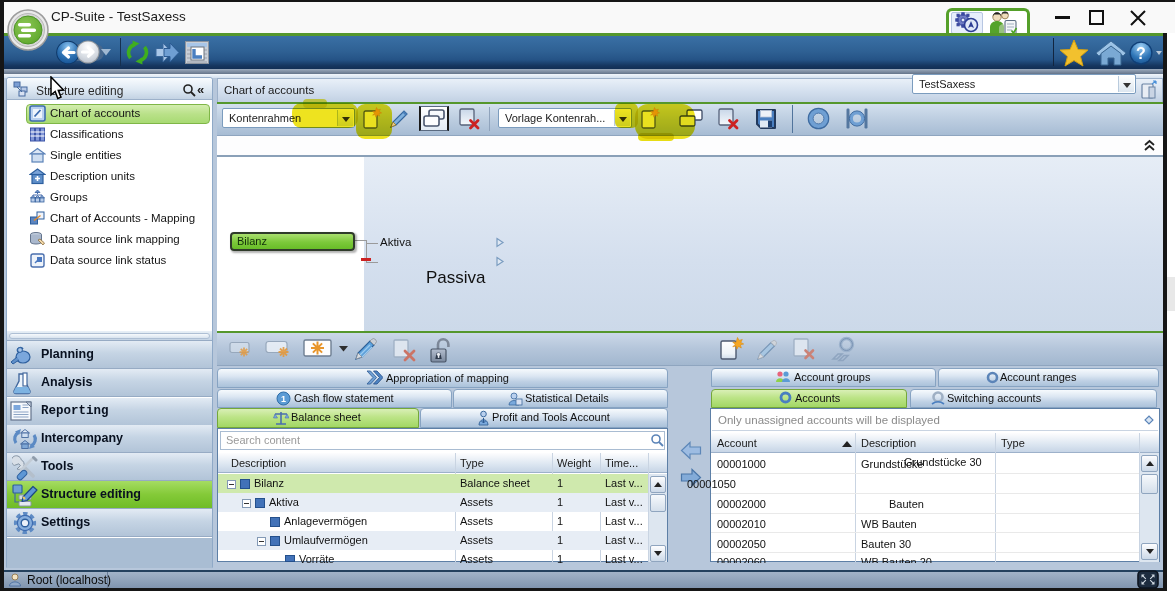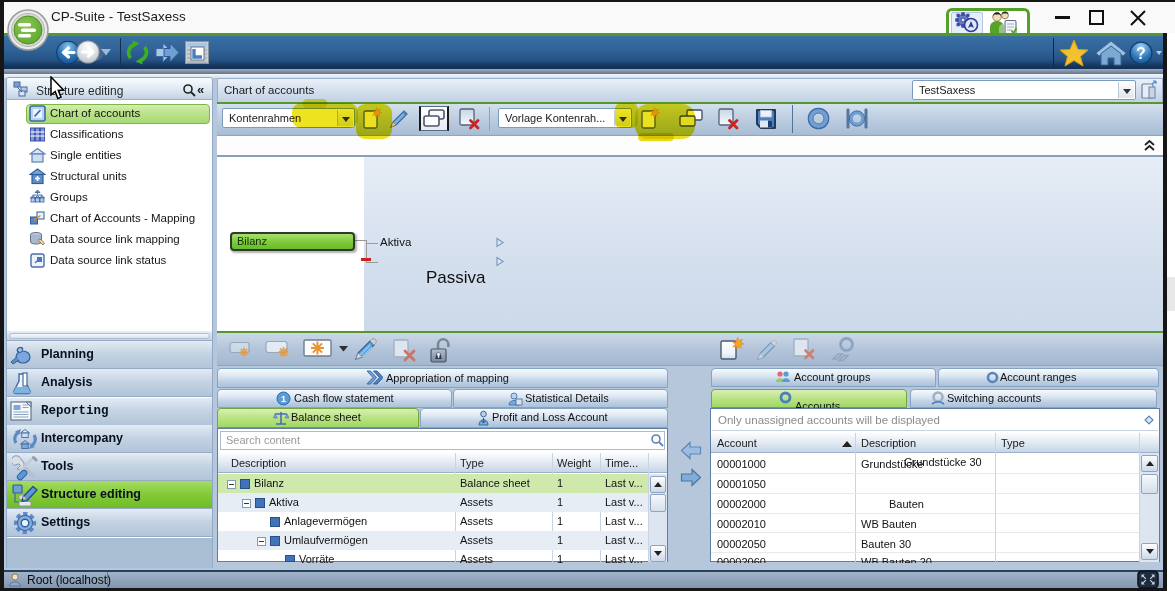--- a/index.html
+++ b/index.html
@@ -184,21 +184,21 @@
 <svg class="abs" style="left:182px;top:83px;" width="14" height="14" viewBox="0 0 14 14">
   <circle cx="6" cy="6" r="4" fill="none" stroke="#222" stroke-width="1.6"></circle>
   <path d="M9 9 L13 13" stroke="#222" stroke-width="1.8"></path>
 </svg>
 <div class="txt" style="left:197px;top:82px;font-size:13px;font-weight:bold;color:#222;">«</div>
 
 <div class="abs" style="left:26px;top:104px;width:184px;height:20px;border:1px solid #7fb647;border-radius:4px;background:linear-gradient(#d3edae,#b9e189 50%,#a8da73);"></div>
 <div class="sideitem" style="top:107px;font-size:11.5px;">Chart of accounts</div>
 <div class="sideitem" style="top:128px;">Classifications</div>
 <div class="sideitem" style="top:149px;">Single entities</div>
-<div class="sideitem" style="top:170px;">Structural units</div>
+<div class="sideitem" style="top:170px;">Description units</div>
 <div class="sideitem" style="top:191px;">Groups</div>
 <div class="sideitem" style="top:212px;">Chart of Accounts - Mapping</div>
 <div class="sideitem" style="top:233px;">Data source link mapping</div>
 <div class="sideitem" style="top:254px;">Data source link status</div>
 
 <svg class="abs" style="left:29px;top:105px;" width="17" height="17" viewBox="0 0 17 17">
   <rect x="1" y="1" width="15" height="15" rx="2" fill="#b9d0ee" stroke="#3c6bb0" stroke-width="1.6"></rect>
   <rect x="4" y="4" width="9" height="9" fill="#eef4fb"></rect>
   <path d="M5.5 11.5 L11.5 5" stroke="#3c6bb0" stroke-width="1.8"></path>
 </svg>
@@ -315,21 +315,21 @@
   <path d="M12 14 L14 16" stroke="#f0c860" stroke-width="2"></path>
 </svg>
 <svg class="abs" style="left:12px;top:510px;" width="26" height="26" viewBox="0 0 26 26">
   <circle cx="13" cy="13" r="9.4" fill="none" stroke="#5e8bc4" stroke-width="3.4" stroke-dasharray="4.4 2.95" stroke-dashoffset="2"></circle>
   <circle cx="13" cy="13" r="7.6" fill="#86aedd" stroke="#3c6bb0" stroke-width="1.2"></circle>
   <circle cx="13" cy="13" r="3.8" fill="#eaf1f9" stroke="#2d5f9e" stroke-width="1.4"></circle>
 </svg>
 
 <div class="abs" style="left:217px;top:78px;width:946px;height:24px;background:linear-gradient(#e9f0f8,#d3dfee 55%,#c2d1e3);border:1px solid #9db1ca;border-bottom:none;"></div>
 <div class="txt" style="left:224px;top:84px;font-size:11.5px;color:#1a1a1a;">Chart of accounts</div>
-<div class="combo" style="left:912px;top:80px;width:224px;height:20px;">
+<div class="combo" style="left:912px;top:74px;width:224px;height:20px;">
     <div class="ctext">TestSaxess</div>
     <div class="caret"></div>
   </div>
 <svg class="abs" style="left:1140px;top:80px;" width="18" height="20" viewBox="0 0 18 20">
   <rect x="2" y="4" width="11" height="14" rx="1" fill="#e8edf4" stroke="#6b84a4" stroke-width="1.2"></rect>
   <rect x="9" y="7" width="6" height="11" fill="#c9d4e4" stroke="#6b84a4" stroke-width="1"></rect>
   <path d="M12 4 L16 1 M16 1 L13 1 M16 1 L16 4" stroke="#4a90d9" stroke-width="1.2" fill="none"></path>
 </svg>
 <div class="abs" style="left:217px;top:102px;width:946px;height:2.5px;background:#55972c;"></div>
 
@@ -506,21 +506,21 @@
 
 <div class="tab" style="left:217px;top:368px;width:451px;height:20px;"></div>
 <div class="txt" style="left:386px;top:372px;font-size:11px;color:#111;">Appropriation of mapping</div>
 <div class="tab" style="left:217px;top:389px;width:235px;"></div>
 <div class="txt" style="left:294px;top:392px;font-size:11px;color:#111;">Cash flow statement</div>
 <div class="tab" style="left:453px;top:389px;width:215px;"></div>
 <div class="txt" style="left:525px;top:392px;font-size:11px;color:#111;">Statistical Details</div>
 <div class="tab tabg" style="left:217px;top:408px;width:202px;height:20px;"></div>
 <div class="txt" style="left:291px;top:411px;font-size:11px;color:#111;">Balance sheet</div>
 <div class="tab" style="left:420px;top:408px;width:248px;height:20px;"></div>
-<div class="txt" style="left:492px;top:411px;font-size:11px;color:#111;">Profit and Loss Account</div>
+<div class="txt" style="left:492px;top:411px;font-size:11px;color:#111;">Profit and Tools Account</div>
 
 <div class="abs" style="left:217px;top:428px;width:451px;height:134px;background:#fff;border:1px solid #5d7fa6;"></div>
 <div class="abs" style="left:220px;top:431px;width:445px;height:19px;background:#fff;border:1px solid #a9bcd2;"></div>
 <div class="txt" style="left:226px;top:434px;font-size:11px;color:#9a9a9a;">Search content</div>
 <svg class="abs" style="left:650px;top:433px;" width="14" height="14" viewBox="0 0 14 14">
   <circle cx="6" cy="6" r="4" fill="none" stroke="#5b84b8" stroke-width="1.6"></circle>
   <path d="M9 9 L13 13" stroke="#5b84b8" stroke-width="1.8"></path>
 </svg>
 
 <div class="abs" style="left:218px;top:453px;width:449px;height:20px;background:linear-gradient(#fdfdfe,#dce6f1 60%,#c7d5e6);border-bottom:1px solid #9db1ca;"></div>
@@ -587,21 +587,21 @@
 </svg>
 <svg class="abs" style="left:680px;top:468px;" width="22" height="19" viewBox="0 0 22 19">
   <path d="M12 1.5 V6 H1.5 V13 H12 V17.5 L20.5 9.5 Z" fill="#83abd8" stroke="#4a76a8" stroke-width="1.2"></path>
 </svg>
 
 <div class="tab" style="left:711px;top:368px;width:225px;"></div>
 <div class="txt" style="left:794px;top:371px;font-size:11px;color:#111;">Account groups</div>
 <div class="tab" style="left:938px;top:368px;width:221px;"></div>
 <div class="txt" style="left:1000px;top:371px;font-size:11px;color:#111;">Account ranges</div>
 <div class="tab tabg" style="left:711px;top:389px;width:196px;height:19px;"></div>
-<div class="txt" style="left:795px;top:392px;font-size:11px;color:#111;margin-top:8px;">Accounts</div>
+<div class="txt" style="left:795px;top:392px;font-size:11px;color:#111;">Accounts</div>
 <div class="tab" style="left:910px;top:389px;width:247px;height:19px;"></div>
 <div class="txt" style="left:947px;top:392px;font-size:11px;color:#111;">Switching accounts</div>
 
 <div class="abs" style="left:710px;top:408px;width:450px;height:154px;background:#fff;border:1px solid #5d7fa6;"></div>
 <div class="abs" style="left:712px;top:410px;width:446px;height:21px;background:#fff;border-bottom:1px solid #c9d4e2;"></div>
 <div class="txt" style="left:718px;top:414px;font-size:11.5px;color:#8a8a8a;">Only unassigned accounts will be displayed</div>
 <svg class="abs" style="left:1143px;top:414px;" width="12" height="12" viewBox="0 0 12 12">
   <rect x="3.2" y="3.2" width="5.6" height="5.6" fill="#d9e6f4" stroke="#5b84b8" stroke-width="1.2" transform="rotate(45 6 6)"></rect>
 </svg>
 
@@ -611,21 +611,21 @@
 <div class="hdr" style="left:1001px;top:437px;">Type</div>
 <svg class="abs" style="left:841px;top:440px;" width="12" height="8" viewBox="0 0 12 8">
     <path d="M1 7 L6 1 L11 7 Z" fill="#222"></path>
   </svg>
 <div class="abs" style="left:855px;top:433px;width:1px;height:129px;background:#c9d4e2;"></div>
 <div class="abs" style="left:995px;top:433px;width:1px;height:129px;background:#c9d4e2;"></div>
 <div class="abs" style="left:1139px;top:433px;width:1px;height:129px;background:#c9d4e2;"></div>
 
 <div class="cell" style="left:717px;top:458px;">00001000</div>
 <div class="cell" style="left:861px;top:458px;">Grundstücke</div>
-<div class="cell" style="left:717px;top:478px;">00001050</div>
+<div class="cell" style="left:687px;top:478px;">00001050</div>
 <div class="cell" style="left:861px;top:456px;margin-left:43px;">Grundstücke 30</div>
 <div class="cell" style="left:717px;top:498px;">00002000</div>
 <div class="cell" style="left:861px;top:498px;margin-left:28px;">Bauten</div>
 <div class="cell" style="left:717px;top:518px;">00002010</div>
 <div class="cell" style="left:861px;top:518px;">WB Bauten</div>
 <div class="cell" style="left:717px;top:538px;">00002050</div>
 <div class="cell" style="left:861px;top:538px;">Bauten 30</div>
 <div class="cell" style="left:717px;top:556px;">00002060</div>
 <div class="cell" style="left:861px;top:556px;">WB Bauten 20</div>
 <div class="abs" style="left:711px;top:473px;width:428px;height:1px;background:#e9e9e9;"></div>

